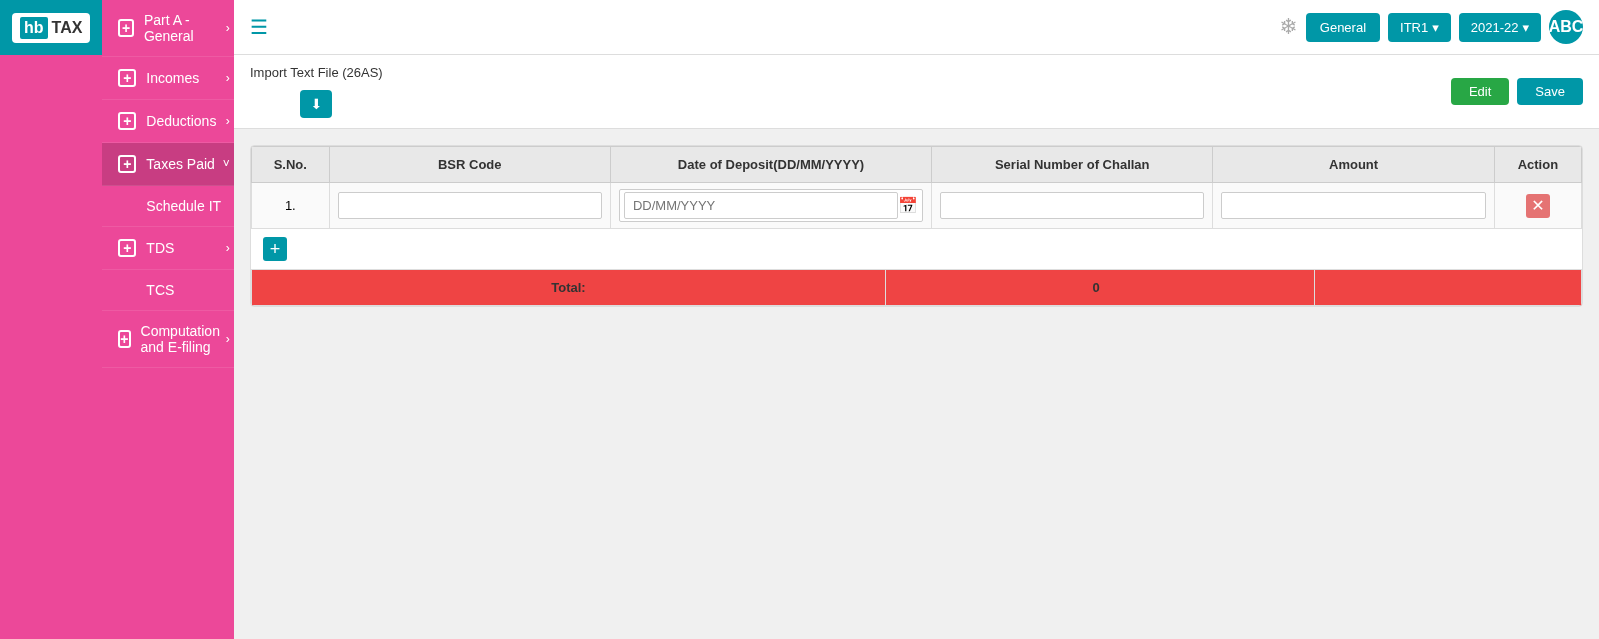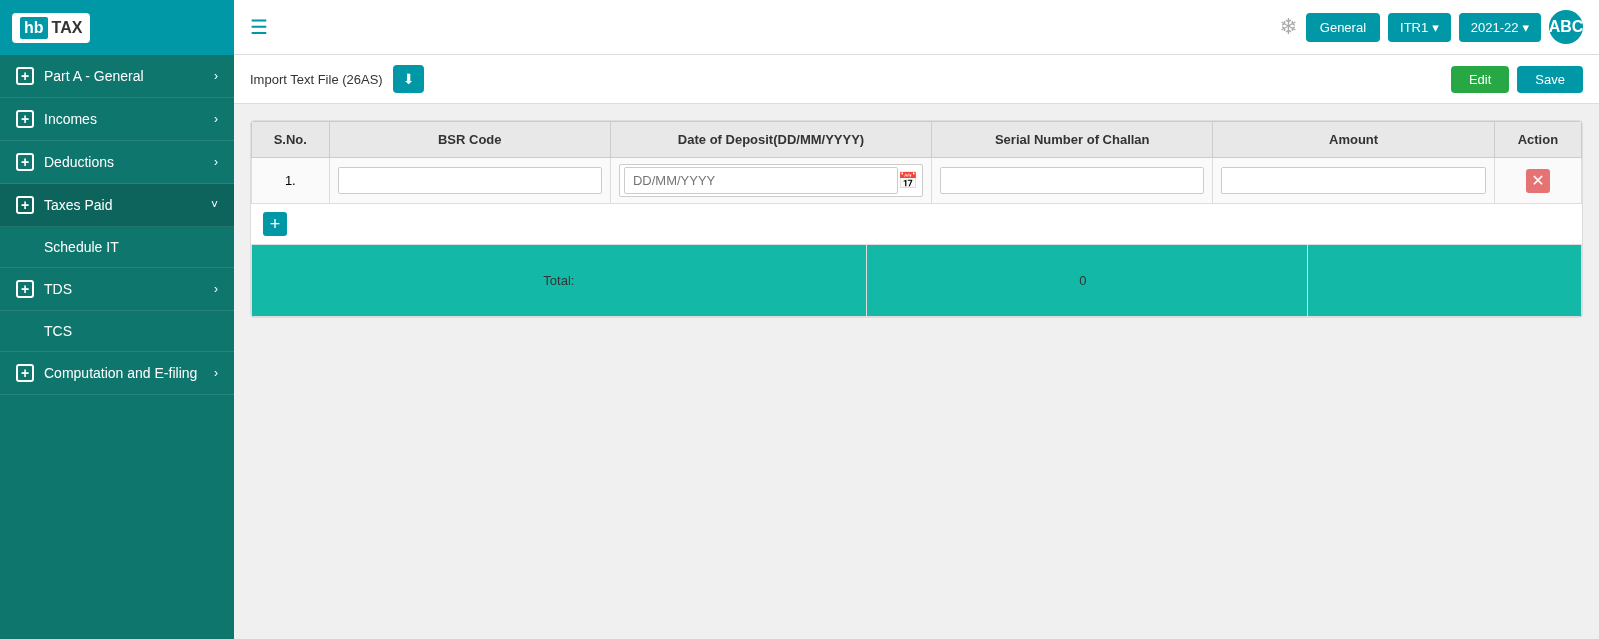--- a/index.html
+++ b/index.html
@@ -2,24 +2,24 @@
 <html><head>
   <meta charset="utf-8">
   <style>
     * { box-sizing: border-box; margin: 0; padding: 0; }
     body { font-family: Arial, sans-serif; font-size: 14px; background: #f0f0f0; display: flex; height: 639px; overflow: hidden; }
 
     
     .sidebar {
       width: 234px;
       min-width: 234px;
-      background: #0f766e;
-      color: white;
-      display: flex;
-      flex-direction: column;
+      background: #ec4899;
+      color: white;
+      display: flex;
+      flex-direction: row;
       height: 100%;
     }
     .sidebar-logo {
       display: flex;
       align-items: center;
       padding: 10px 12px;
       background: #0097a7;
       height: 55px;
     }
     .logo-box {
@@ -136,21 +136,21 @@
 
     
     .import-bar {
       background: white;
       padding: 10px 16px;
       display: flex;
       align-items: center;
       justify-content: space-between;
       border-bottom: 1px solid #ddd;
     }
-    .import-left { display: flex; align-items: center; gap: 10px; }
+    .import-left { display: flex; align-items: center; gap: 10px; flex-direction: column; }
     .import-label { font-size: 13px; color: #333; }
     .btn-download {
       background: #0097a7;
       color: white;
       border: none;
       padding: 6px 10px;
       border-radius: 4px;
       cursor: pointer;
       font-size: 14px;
     }
@@ -251,24 +251,24 @@
       color: white;
       border: none;
       width: 24px; height: 24px;
       border-radius: 3px;
       cursor: pointer;
       font-size: 18px;
       display: flex; align-items: center; justify-content: center;
       margin: 8px 12px;
     }
     .total-row td {
-      background: #14b8a6;
-      font-weight: 400;
+      background: #ef4444;
+      font-weight: 700;
       color: #333;
-      padding: 28px 12px;
+      padding: 10px 12px;
     }
     .total-label { text-align: right; color: #0097a7; font-weight: 600; }
     .total-value { color: #0097a7; text-align: right; padding-right: 20px !important; }
   </style>
 </head>
 <body>
 
 <div class="sidebar">
   <div class="sidebar-logo">
     <div class="logo-box">

